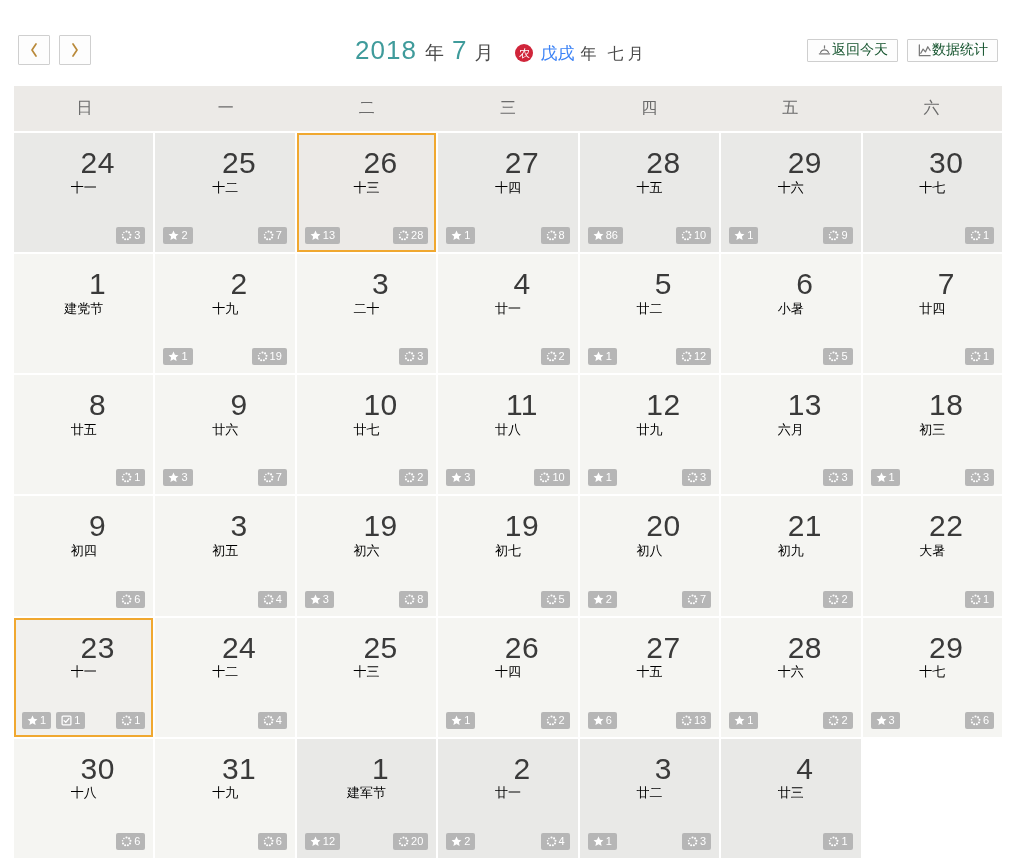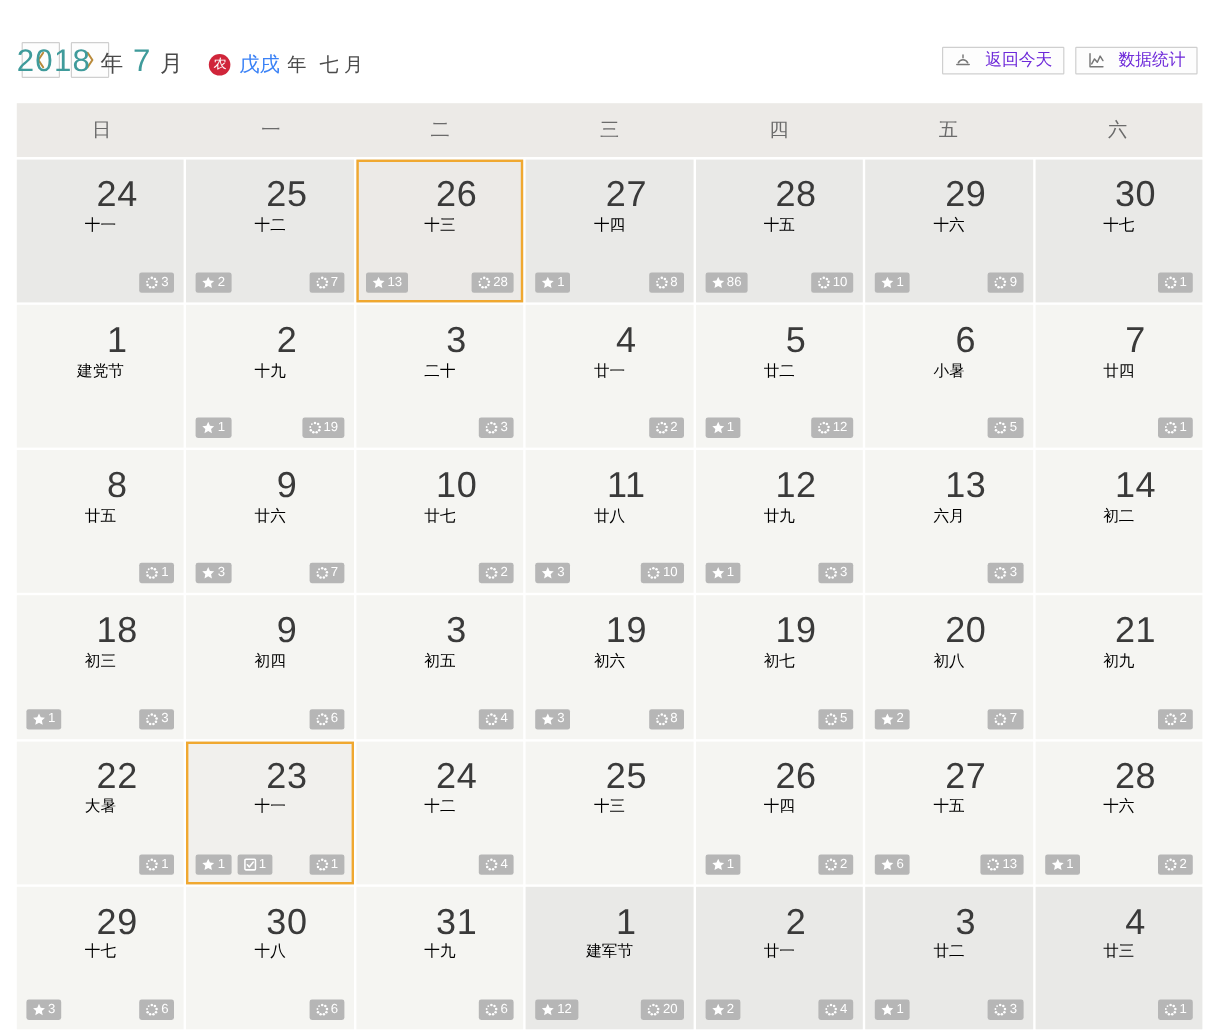--- a/index.html
+++ b/index.html
@@ -33,21 +33,21 @@
     cursor: pointer;
     border-radius: 1px;
   }
   .chev { width: 10px; height: 16px; display:block; }
   .chev path { stroke: #b98a3a; stroke-width: 1.7; fill: none; stroke-linecap: round; stroke-linejoin: round; }
 
   .title-wrap {
     position: absolute;
     left: 0; right: 12px;
     text-align: center;
-    display: flex; align-items: baseline; 
+    display: flex; align-items: baseline; justify-content: center;
     gap: 1px;
     pointer-events: none;
   }
   .t-year {
     font-size: 26px; color: #3f9b9b; letter-spacing: 1px;
     font-weight: 400;
   }
   .t-cn { font-size: 19px; color: #4a4a4a; margin: 0 7px; font-weight: 400; }
   .t-month { font-size: 26px; color: #3f9b9b; font-weight: 400; }
   .lunar-badge {
@@ -62,23 +62,23 @@
   .t-lunar-sep { font-size: 16px; color: #4a4a4a; margin: 0 5px; }
 
   .actions {
     margin-left: auto;
     display: flex; gap: 9px;
   }
   .act-btn {
     height: 23px;
     border: 1px solid #cfcfcf;
     background: #fdfdfd;
-    display: flex; align-items: center; gap: 11px;
+    display: flex; align-items: center; gap: 0;
     padding: 0 9px;
-    font-size: 14px; color: #6d28d9;
+    font-size: 14px; color: #14532d;
     cursor: pointer;
     border-radius: 1px;
     white-space: nowrap;
   }
   .act-ico { width: 15px; height: 15px; display:block; }
   .act-ico path, .act-ico line, .act-ico polyline {
     stroke: #777; stroke-width: 1.3; fill: none;
     stroke-linecap: round; stroke-linejoin: round;
   }
 
@@ -654,24 +654,20 @@
               <circle cx="4.50" cy="10.13" r="1.15"></circle>
               <circle cx="2.19" cy="8.20" r="1.15"></circle>
               <circle cx="1.67" cy="5.24" r="0.85"></circle>
               <circle cx="3.17" cy="2.63" r="0.85"></circle>
             </svg>
             <span>3</span>
           </span>
         </div>
       </div>
       <div class="cell">
-        <div class="daynum">14</div>
-        <div class="lunar">初二</div>
-      </div>
-      <div class="cell">
         <div class="daynum">18</div>
         <div class="lunar">初三</div>
         <div class="badges">
           <span class="badge">
             <svg class="bico star" viewBox="0 0 12 12">
               <polygon points="6,0.6 7.6,4.1 11.4,4.5 8.6,7.1 9.4,10.9 6,9 2.6,10.9 3.4,7.1 0.6,4.5 4.4,4.1"></polygon>
             </svg>
             <span>1</span>
           </span>
           <span class="badge right">

